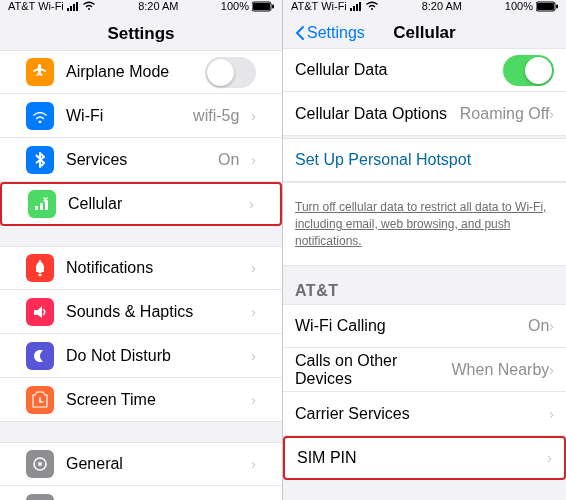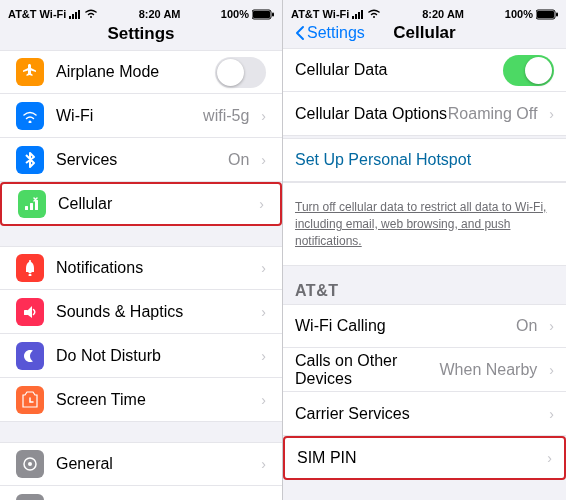--- a/index.html
+++ b/index.html
@@ -9,26 +9,26 @@
       width: 566px;
       height: 500px;
       display: flex;
       overflow: hidden;
     }
 
     
     .status-bar {
       display: flex;
       justify-content: space-between;
-      align-items: flex-end;
+      align-items: flex-start;
       padding: 0 8px;
       height: 20px;
       background: #f2f2f7;
       font-size: 11px;
-      font-weight: 700;
+      font-weight: 400;
     }
     .status-left { display: flex; align-items: center; gap: 3px; }
     .status-right { display: flex; align-items: center; gap: 3px; }
 
     
     .panel {
       width: 283px;
       height: 500px;
       background: #f2f2f7;
       display: flex;
@@ -53,21 +53,21 @@
     }
 
     .list-section {
       margin-bottom: 2px;
     }
 
     .list-item {
       display: flex;
       align-items: center;
       background: #fff;
-      padding: 0 16px;
+      padding: 0 26px;
       height: 44px;
       border-bottom: 0.5px solid #e5e5ea;
       position: relative;
       cursor: pointer;
     }
     .list-item:first-child {
       border-top: 0.5px solid #e5e5ea;
     }
 
     .list-item.highlighted {
@@ -201,21 +201,21 @@
 
     .right-item-label {
       flex: 1;
       font-size: 16px;
       color: #000;
     }
 
     .right-item-value {
       font-size: 16px;
       color: #8e8e93;
-      margin-right: 12px;
+      margin-right: 0;
     }
 
     .toggle-green {
       width: 51px;
       height: 31px;
       border-radius: 15.5px;
       background: #4cd964;
       position: relative;
     }
     .toggle-green-knob {

